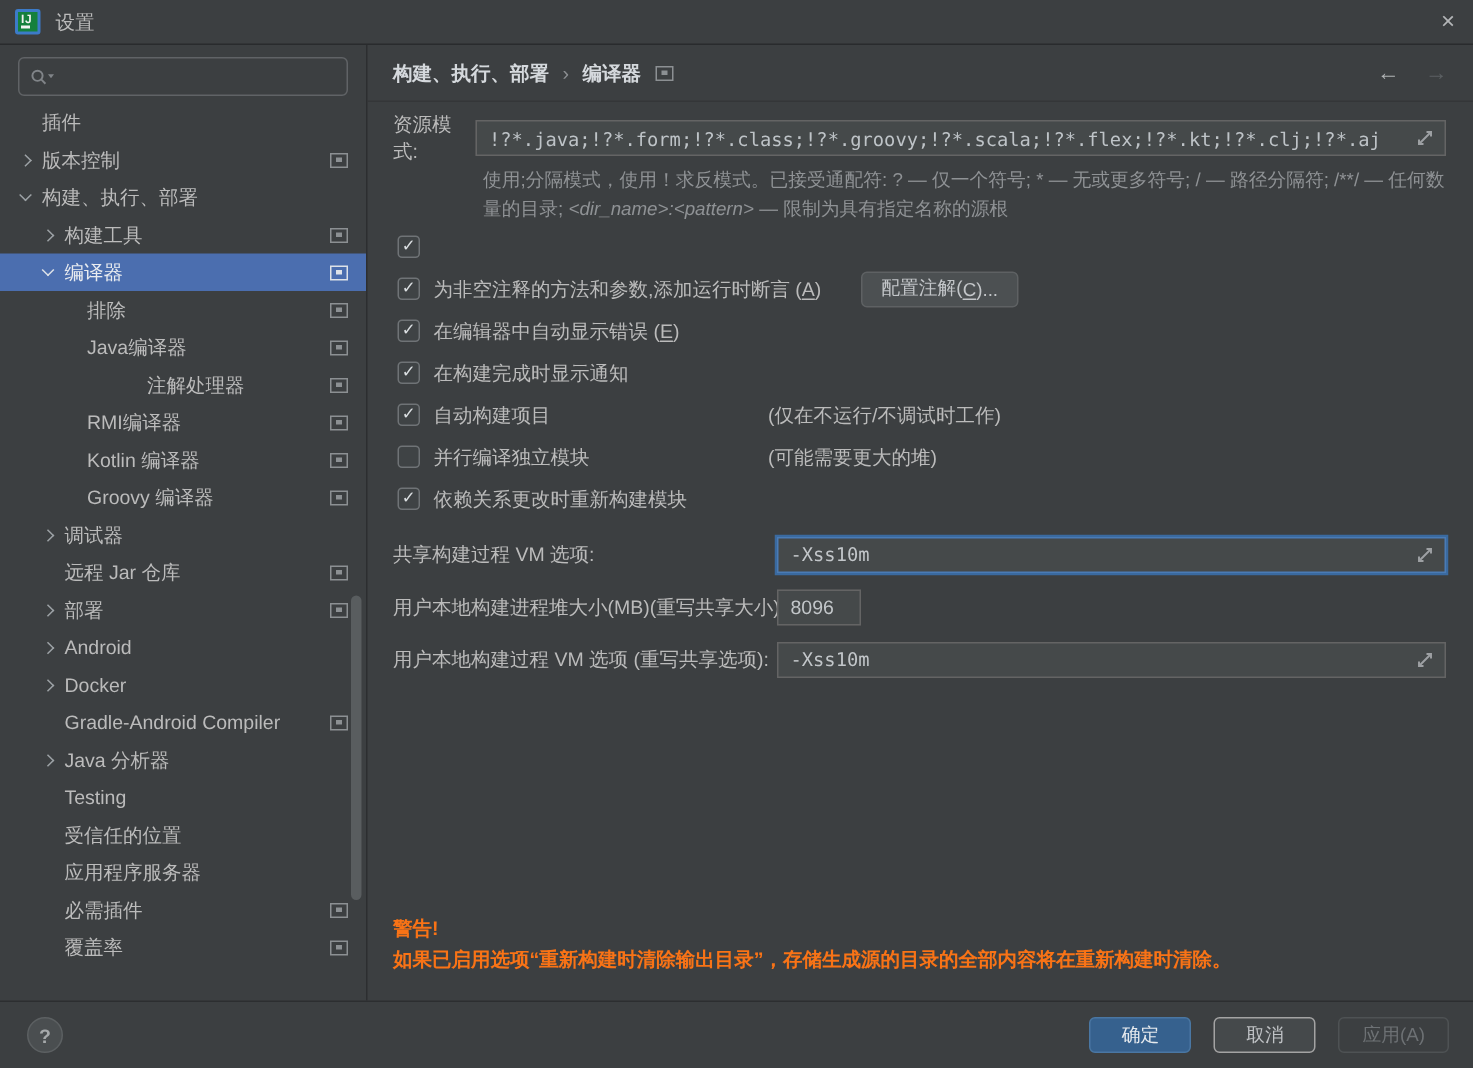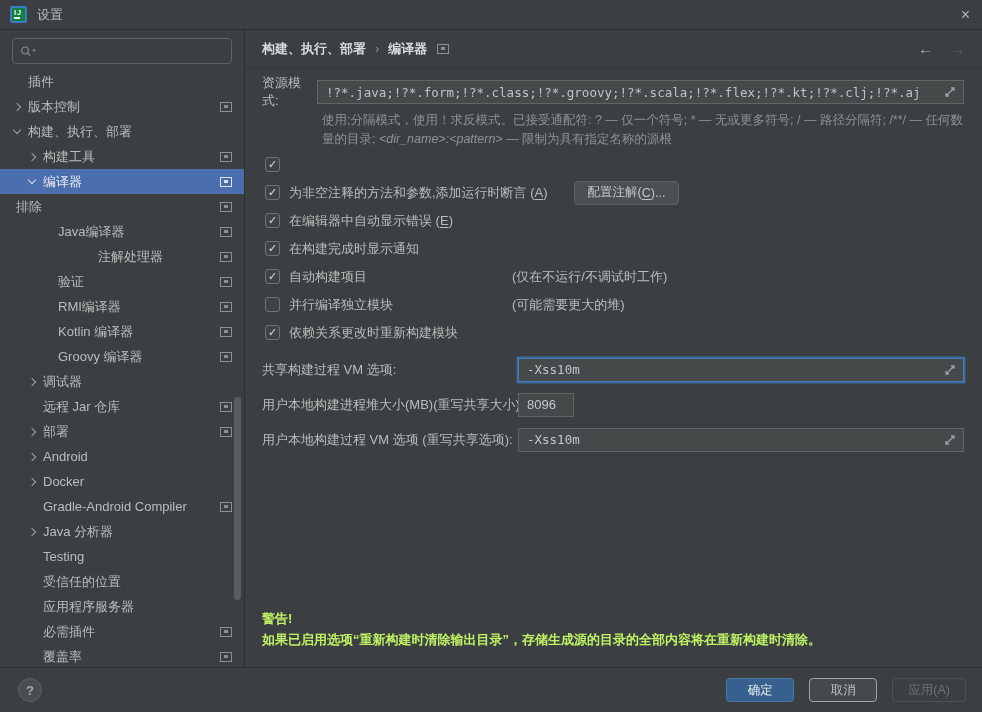--- a/index.html
+++ b/index.html
@@ -57,21 +57,21 @@
   .cb-label { margin-left: 9px; white-space: nowrap; }
   .cb-hint { position: absolute; left: 250px; white-space: nowrap; }
   .annot-btn { margin-left: 26px; background: #4C5052; border: 1px solid #5E6163; border-radius: 4px; color: #C3C6C9; font-size: 12.5px; height: 24px; padding: 0 13px; display: flex; align-items: center; }
   u { text-underline-offset: 2px; }
   .field-row { position: relative; margin-top: 11px; min-height: 24px; display: flex; align-items: center; flex: none; }
   .field-label { white-space: nowrap; }
   .field-input { position: absolute; left: 256px; height: 24px; background: #45494A; border: 1px solid #646464; display: flex; align-items: center; padding: 0 8px; color: #C2C6C9; }
   .field-input.small { width: 56px; font-size: 13px; }
   .field-input.wide { width: 446px; font-family: "DejaVu Sans Mono", monospace; font-size: 12.5px; padding-right: 24px; }
   .field-input.focused { border-color: #4A7BB5; box-shadow: 0 0 0 1.5px #3A6AA0; }
-  .warning { margin-top: auto; font-weight: bold; color: #bef264; line-height: 1.6; flex: none; }
+  .warning { margin-top: auto; font-weight: bold; color: #f97316; line-height: 1.6; flex: none; }
   
   .footer { height: 45px; border-top: 1px solid #2C2E30; display: flex; align-items: center; padding: 0 16px 0 18px; }
   .help-circle { width: 24px; height: 24px; border-radius: 50%; background: #4A4E50; border: 1px solid #5C6062; color: #A6A9AB; display: flex; align-items: center; justify-content: center; font-size: 13px; font-weight: bold; }
   .footer-buttons { margin-left: auto; display: flex; gap: 15px; }
   .btn { height: 24px; min-width: 68px; border-radius: 4px; font-size: 12.5px; padding: 0 15px; display: flex; align-items: center; justify-content: center; }
   .btn-ok { background: #36618E; border: 1px solid #4A77A3; color: #E6EAEE; }
   .btn-cancel { background: #45494B; border: 1px solid #a3a3a3; color: #BFC2C5; }
   .btn-apply { background: transparent; border: 1px solid #4E5254; color: #6D7174; }
 </style>
 </head>
@@ -120,38 +120,33 @@
           <span class="tree-label">构建工具</span>
           <span class="panel-icon"></span>
         </div>
         <div class="tree-row selected" style="padding-left: 27px;">
           <span class="chev-slot">
             <span class="chev down"></span>
           </span>
           <span class="tree-label">编译器</span>
           <span class="panel-icon"></span>
         </div>
-        <div class="tree-row" style="">
+        <div class="tree-row" style="padding-left: 42px;">
           <span class="chev-slot"></span>
           <span class="tree-label">排除</span>
           <span class="panel-icon"></span>
         </div>
         <div class="tree-row" style="padding-left: 42px;">
           <span class="chev-slot"></span>
           <span class="tree-label">Java编译器</span>
           <span class="panel-icon"></span>
         </div>
         <div class="tree-row" style="padding-left: 42px; margin-left: 40px;">
           <span class="chev-slot"></span>
           <span class="tree-label">注解处理器</span>
-          <span class="panel-icon"></span>
-        </div>
-        <div class="tree-row" style="padding-left: 42px;">
-          <span class="chev-slot"></span>
-          <span class="tree-label">验证</span>
           <span class="panel-icon"></span>
         </div>
         <div class="tree-row" style="padding-left: 42px;">
           <span class="chev-slot"></span>
           <span class="tree-label">RMI编译器</span>
           <span class="panel-icon"></span>
         </div>
         <div class="tree-row" style="padding-left: 42px;">
           <span class="chev-slot"></span>
           <span class="tree-label">Kotlin 编译器</span>

